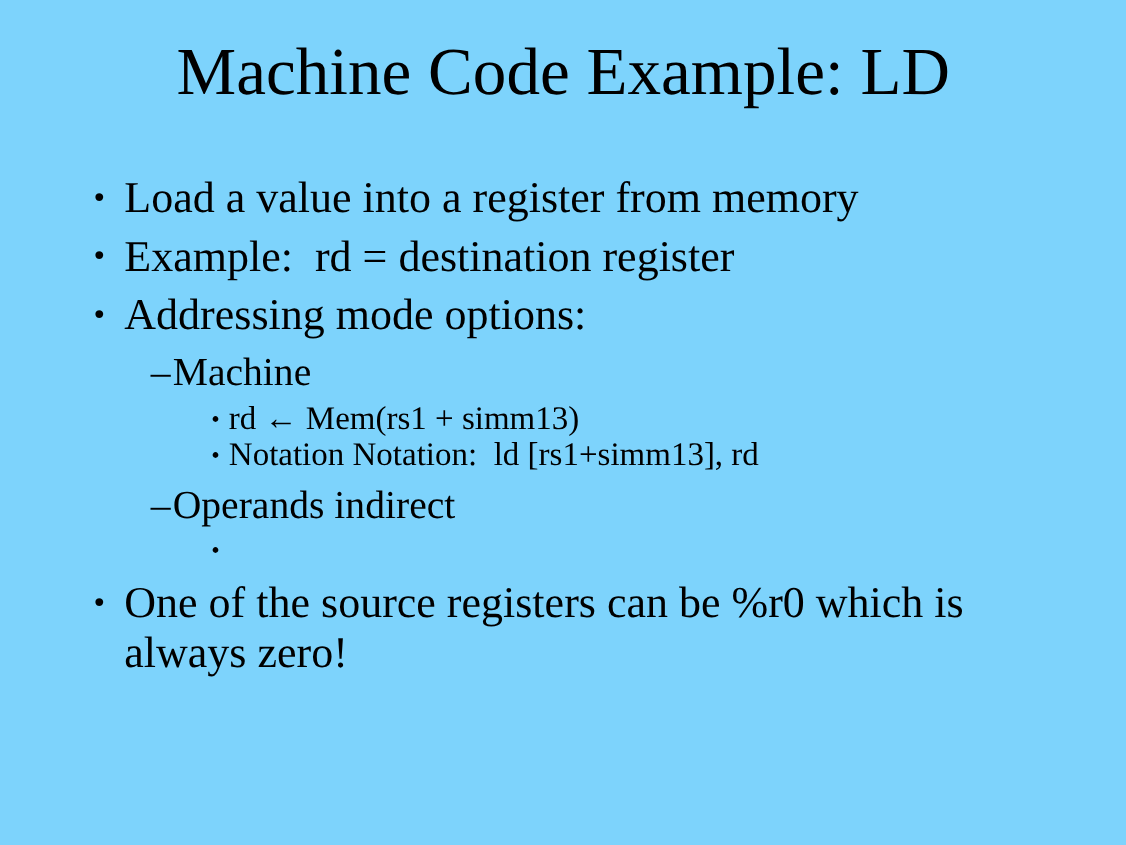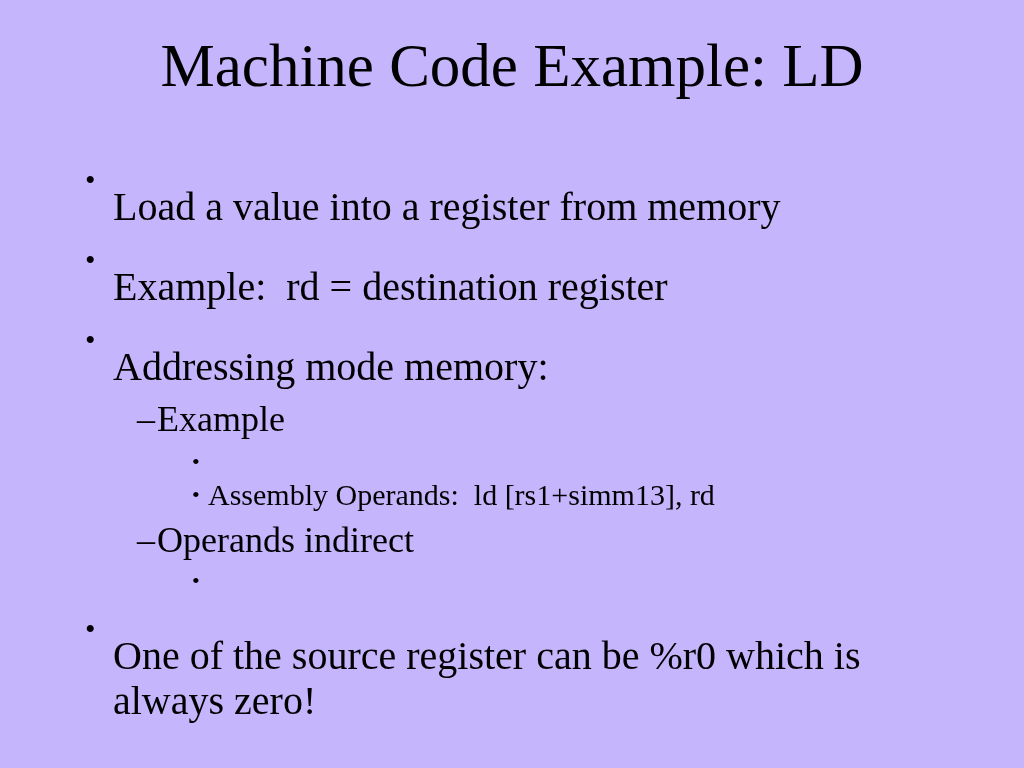--- a/index.html
+++ b/index.html
@@ -4,21 +4,21 @@
 <style>
   html, body {
     margin: 0;
     padding: 0;
     background: #ffffff;
   }
   .slide {
     position: relative;
     width: 1024px;
     height: 768px;
-    background: #c4b5fd;
+    background: #7dd3fc;
     color: #000000;
     font-family: "Liberation Serif", "DejaVu Serif", serif;
     overflow: hidden;
   }
   .title {
     margin: 30px 40px 0 40px;
     font-size: 61px;
     font-weight: normal;
     line-height: 72px;
     text-align: center;
@@ -37,21 +37,21 @@
   }
   .marker {
     flex: none;
     white-space: pre;
   }
   .text {
     white-space: pre-wrap;
   }
   .lvl1 { font-size: 40px; line-height: 45px; }
   .lvl1 .marker { width: 28px; font-size: 30px; line-height: 45px; }
-  .lvl1 .text { max-width: 800px; margin-top: 27px; }
+  .lvl1 .text { max-width: 800px; }
   .lvl2 { font-size: 36px; line-height: 40px; padding-left: 52px; }
   .lvl2 .marker { width: 20px; line-height: 40px; }
   .lvl3 { font-size: 30px; line-height: 33px; padding-left: 107px; }
   .lvl3 .marker { width: 16px; font-size: 22px; line-height: 33px; }
   .mt8  { margin-top: 8px; }
   .mt9  { margin-top: 9px; }
   .mt10 { margin-top: 10px; }
   .mt6  { margin-top: 6px; }
   .mt4  { margin-top: 4px; }
   .mt0  { margin-top: 0; }
@@ -70,45 +70,46 @@
       <span class="text">Load a value into a register from memory</span>
     </div>
 
     <div class="row lvl1 mt8">
       <span class="marker">•</span>
       <span class="text">Example:  rd = destination register</span>
     </div>
 
     <div class="row lvl1 mt8">
       <span class="marker">•</span>
-      <span class="text">Addressing mode memory:</span>
+      <span class="text">Addressing mode options:</span>
     </div>
 
     <div class="row lvl2 mt10">
       <span class="marker">–</span>
-      <span class="text">Example</span>
+      <span class="text">Machine</span>
     </div>
 
     <div class="row lvl3 mt6">
       <span class="marker">•</span>
+      <span class="text">rd ← Mem(rs1 + simm13)</span>
     </div>
 
     <div class="row lvl3 mt0">
       <span class="marker">•</span>
-      <span class="text">Assembly Operands:  ld [rs1+simm13], rd</span>
+      <span class="text">Notation Notation:  ld [rs1+simm13], rd</span>
     </div>
 
     <div class="row lvl2 mt9">
       <span class="marker">–</span>
       <span class="text">Operands indirect</span>
     </div>
 
     <div class="row lvl3 mt4">
       <span class="marker">•</span>
     </div>
 
     <div class="row lvl1 mt9">
       <span class="marker">•</span>
-      <span class="text">One of the source register can be %r0 which is always zero!</span>
+      <span class="text">One of the source registers can be %r0 which is always zero!</span>
     </div>
 
   </div>
 </div>
 
 </body></html>

